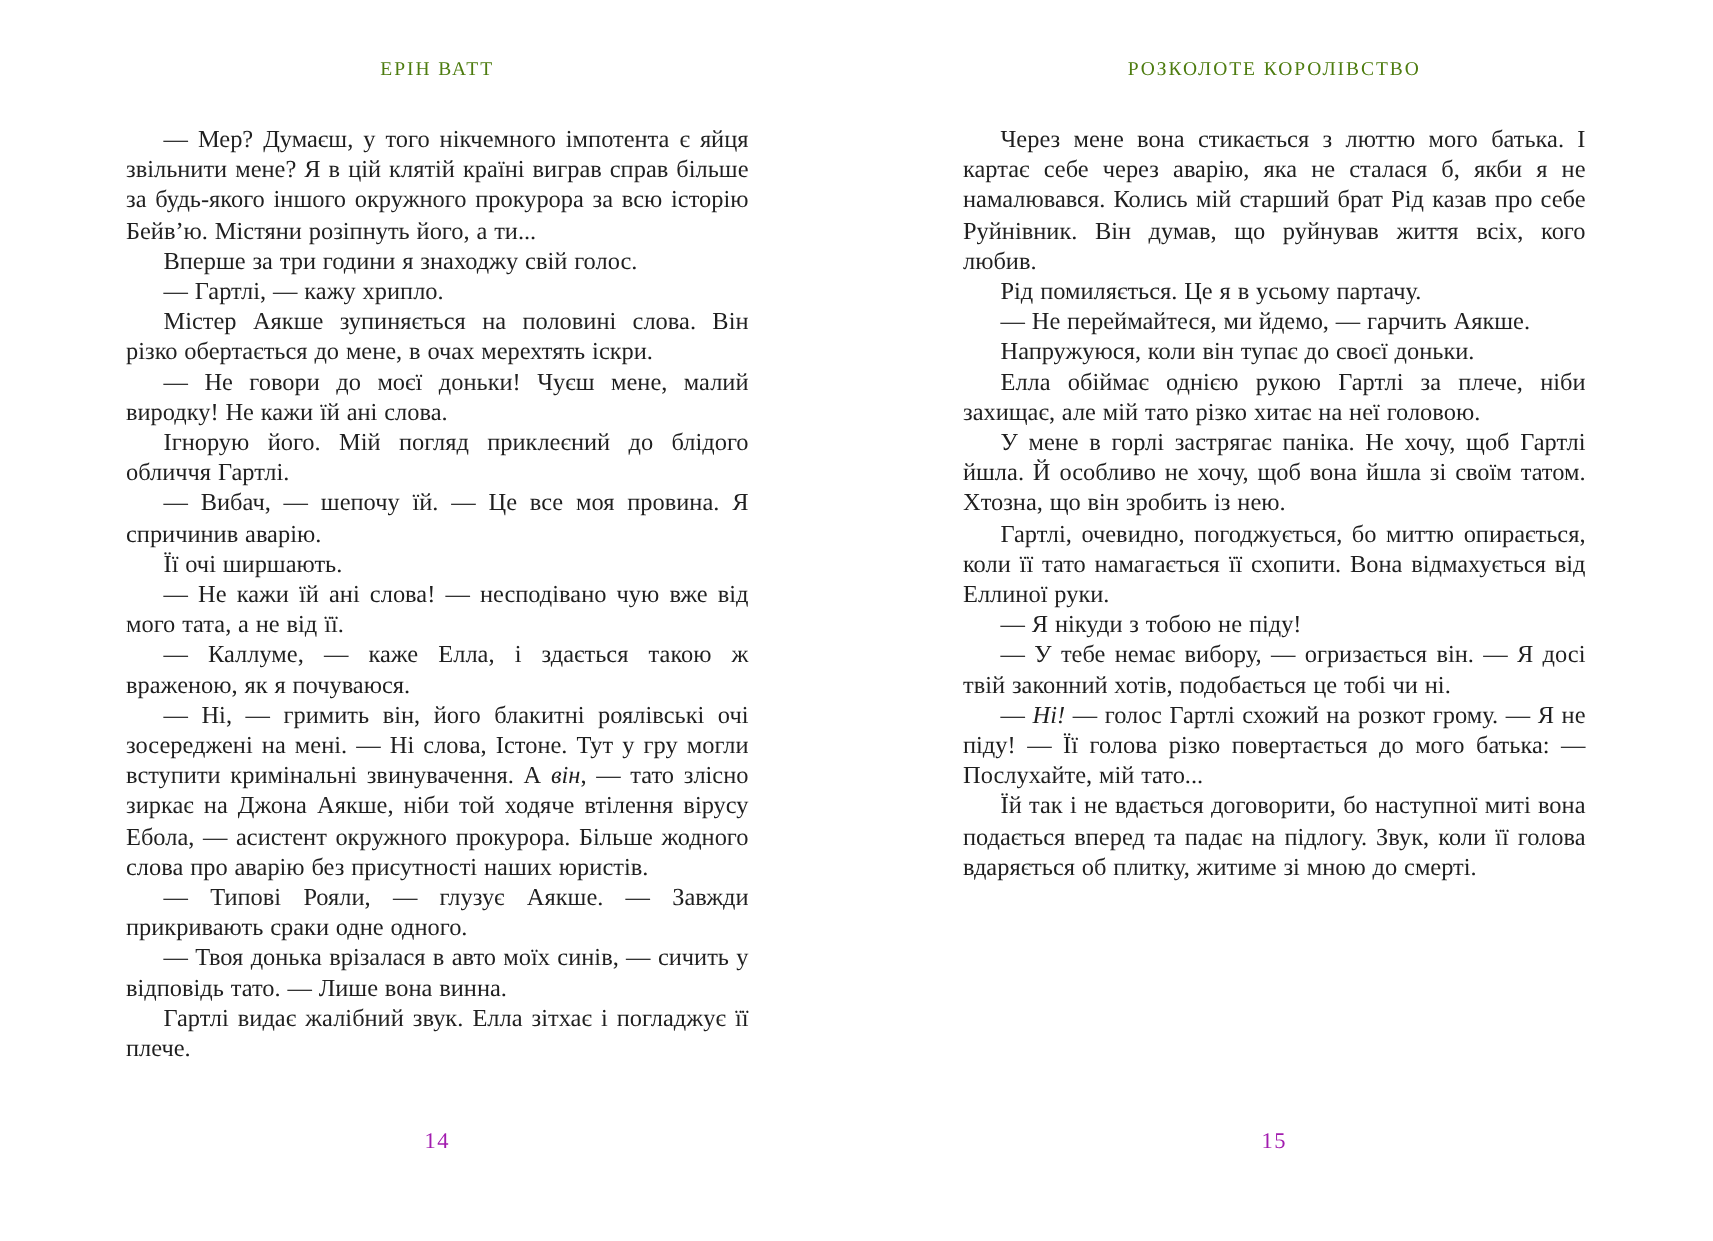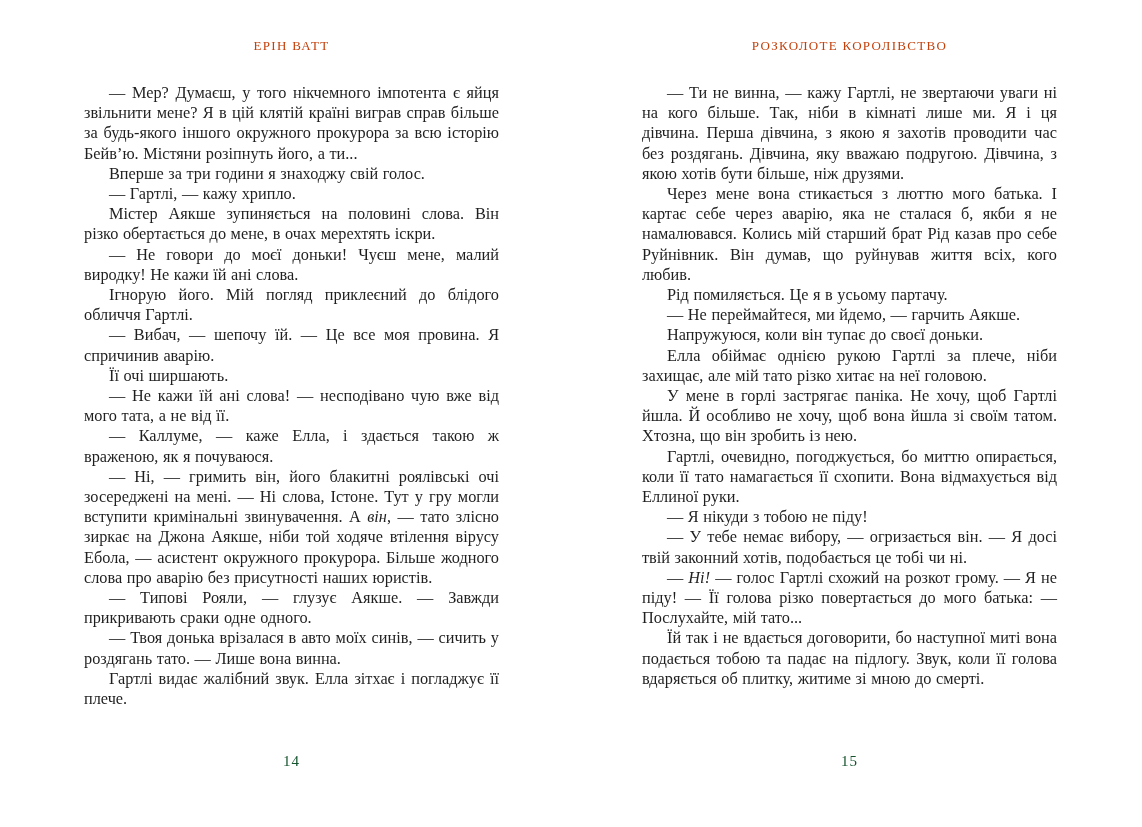--- a/index.html
+++ b/index.html
@@ -29,21 +29,21 @@
   .page-left  { left: 84px; }
   .page-right { left: 642px; }
   .running-header {
     position: absolute;
     top: 38px;
     left: 0;
     width: 100%;
     text-align: center;
     font-size: 13px;
     letter-spacing: 1.3px;
-    color: #c2410c;
+    color: #4d7c0f;
     white-space: nowrap;
   }
   .page-body {
     position: absolute;
     top: 83px;
     left: 0;
     width: 100%;
     font-size: 16.3px;
     line-height: 20.2px;
     text-align: justify;
@@ -59,21 +59,21 @@
     font-style: italic;
   }
   .page-number {
     position: absolute;
     top: 753px;
     left: 0;
     width: 100%;
     text-align: center;
     font-size: 15px;
     letter-spacing: 1px;
-    color: #14532d;
+    color: #a21caf;
   }
 </style>
 </head>
 <body>
 
 <div class="spread">
 
   <section class="page page-left">
     <header class="running-header">ЕРІН ВАТТ</header>
     <div class="page-body">
@@ -82,38 +82,37 @@
         <p>— Гартлі, — кажу хрипло.</p>
         <p>Містер Аякше зупиняється на половині слова. Він різко обертається до мене, в очах мерехтять іскри.</p>
         <p>— Не говори до моєї доньки! Чуєш мене, малий виродку! Не кажи їй ані слова.</p>
         <p>Ігнорую його. Мій погляд приклеєний до блідого обличчя Гартлі.</p>
         <p>— Вибач, — шепочу їй. — Це все моя провина. Я спричинив аварію.</p>
         <p>Її очі ширшають.</p>
         <p>— Не кажи їй ані слова! — несподівано чую вже від мого тата, а не від її.</p>
         <p>— Каллуме, — каже Елла, і здається такою ж враженою, як я почуваюся.</p>
         <p>— Ні, — гримить він, його блакитні роялівські очі зосереджені на мені. — Ні слова, Істоне. Тут у гру могли вступити кримінальні звинувачення. А <em>він</em>, — тато злісно зиркає на Джона Аякше, ніби той ходяче втілення вірусу Ебола, — асистент окружного прокурора. Більше жодного слова про аварію без присутності наших юристів.</p>
         <p>— Типові Рояли, — глузує Аякше. — Завжди прикривають сраки одне одного.</p>
-        <p>— Твоя донька врізалася в авто моїх синів, — сичить у роздягань тато. — Лише вона винна.</p>
+        <p>— Твоя донька врізалася в авто моїх синів, — сичить у відповідь тато. — Лише вона винна.</p>
         <p>Гартлі видає жалібний звук. Елла зітхає і погладжує її плече.</p>
       </div>
     <div class="page-number">14</div>
   </section>
 
   <section class="page page-right">
     <header class="running-header">РОЗКОЛОТЕ КОРОЛІВСТВО</header>
     <div class="page-body">
-        <p>— Ти не винна, — кажу Гартлі, не звертаючи уваги ні на кого більше. Так, ніби в кімнаті лише ми. Я і ця дівчина. Перша дівчина, з якою я захотів проводити час без роздягань. Дівчина, яку вважаю подругою. Дівчина, з якою хотів бути більше, ніж друзями.</p>
         <p>Через мене вона стикається з люттю мого батька. І картає себе через аварію, яка не сталася б, якби я не намалювався. Колись мій старший брат Рід казав про себе Руйнівник. Він думав, що руйнував життя всіх, кого любив.</p>
         <p>Рід помиляється. Це я в усьому партачу.</p>
         <p>— Не переймайтеся, ми йдемо, — гарчить Аякше.</p>
         <p>Напружуюся, коли він тупає до своєї доньки.</p>
         <p>Елла обіймає однією рукою Гартлі за плече, ніби захищає, але мій тато різко хитає на неї головою.</p>
         <p>У мене в горлі застрягає паніка. Не хочу, щоб Гартлі йшла. Й особливо не хочу, щоб вона йшла зі своїм татом. Хтозна, що він зробить із нею.</p>
         <p>Гартлі, очевидно, погоджується, бо миттю опирається, коли її тато намагається її схопити. Вона відмахується від Еллиної руки.</p>
         <p>— Я нікуди з тобою не піду!</p>
         <p>— У тебе немає вибору, — огризається він. — Я досі твій законний хотів, подобається це тобі чи ні.</p>
         <p>— <em>Ні!</em> — голос Гартлі схожий на розкот грому. — Я не піду! — Її голова різко повертається до мого батька: — Послухайте, мій тато...</p>
-        <p>Їй так і не вдається договорити, бо наступної миті вона подається тобою та падає на підлогу. Звук, коли її голова вдаряється об плитку, житиме зі мною до смерті.</p>
+        <p>Їй так і не вдається договорити, бо наступної миті вона подається вперед та падає на підлогу. Звук, коли її голова вдаряється об плитку, житиме зі мною до смерті.</p>
       </div>
     <div class="page-number">15</div>
   </section>
 
 </div>
 
 </body></html>

